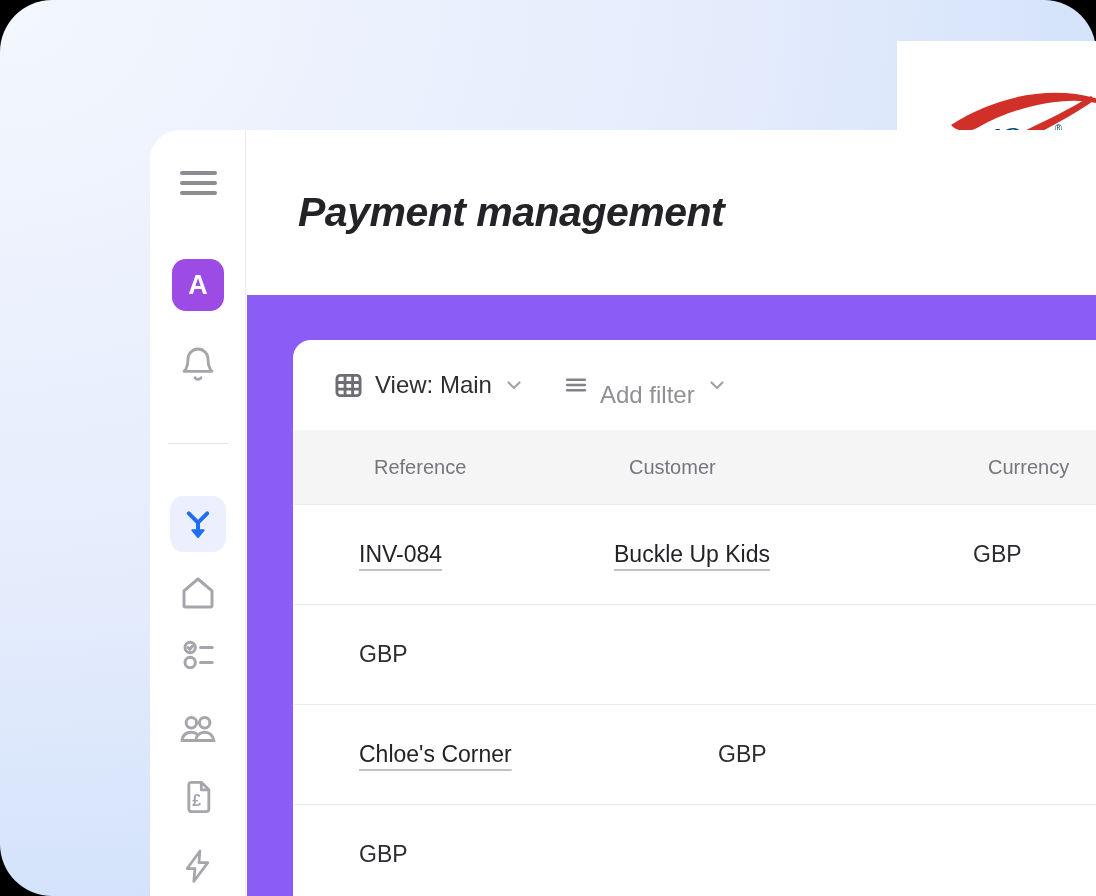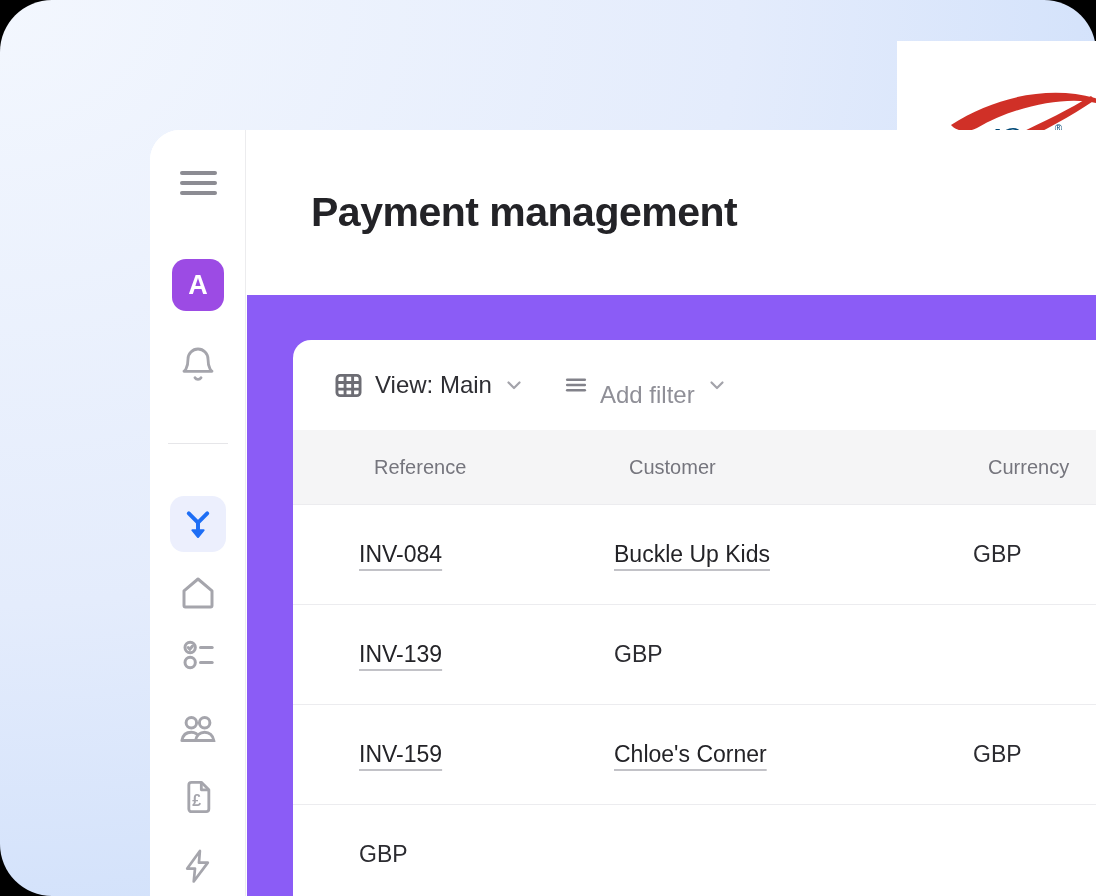--- a/index.html
+++ b/index.html
@@ -32,22 +32,22 @@
   .hamburger { display:flex; flex-direction:column; gap:6px; }
   .hamburger span { display:block; width:37px; height:4px; border-radius:2px; background:#8c8c93; }
   .avatar { width:52px; height:52px; border-radius:14px; background:var(--accent-purple,#9c4be4);
     display:flex; align-items:center; justify-content:center; color:#fff; font-size:27px; font-weight:700; }
   .side-divider { position:absolute; left:18px; width:60px; height:1px; background:#e6e6e9; }
   .merge-box { width:56px; height:56px; border-radius:14px; background:var(--accent-blue-bg,#eceffd);
     display:flex; align-items:center; justify-content:center; }
 
   
   .main { position:absolute; left:97px; top:0; right:0; bottom:0; }
-  .page-header { position:absolute; left:16px; right:0; top:0; height:165px; background:#fff;
-    display:flex; align-items:center; padding-left:48px; }
+  .page-header { position:absolute; left:3px; right:0; top:0; height:165px; background:#fff;
+    display:flex; align-items:center; padding-left:48px;font-style:italic; }
   .page-title { font-size:41px; font-weight:700; color:#232327; letter-spacing:-0.5px; }
   .content { position:absolute; left:0; right:0; top:165px; bottom:0; background:#8b5cf6; }
 
   
   .card { position:absolute; left:46px; top:45px; right:-30px; bottom:-10px; background:#fff;
     border-top-left-radius:18px; overflow:hidden; }
   .toolbar { height:90px; display:flex; align-items:center; padding-left:39px; gap:36px; }
   .tool-btn { display:flex; align-items:center; gap:10px; cursor:pointer; background:none; border:none;
     font-family:"Liberation Sans", sans-serif; }
   .tool-label-dark { font-size:24px; color:#2e2e33; font-weight:500; }
@@ -197,26 +197,24 @@
             <div class="col col-3">Currency</div>
           </div>
 
           <div class="trow">
             <div class="col-1"><span class="cell cell-link">INV-084</span></div>
             <div class="col-2"><span class="cell cell-link">Buckle Up Kids</span></div>
             <div class="col-3"><span class="cell cell-plain">GBP</span></div>
           </div>
 
           <div class="trow">
-            <div class="col-1"><span class="cell cell-link">INV-139</span></div>
-            <div class="col-3"><span class="cell cell-plain">GBP</span></div>
-          </div>
-
-          <div class="trow">
-            <div class="col-1"><span class="cell cell-link">INV-159</span></div>
+            <div class="col-3"><span class="cell cell-plain">GBP</span></div>
+          </div>
+
+          <div class="trow">
             <div class="col-2"><span class="cell cell-link">Chloe's Corner</span></div>
             <div class="col-3"><span class="cell cell-plain">GBP</span></div>
           </div>
 
           <div class="trow">
             <div class="col-3"><span class="cell cell-plain">GBP</span></div>
           </div>
 
         </div>
       </div>

